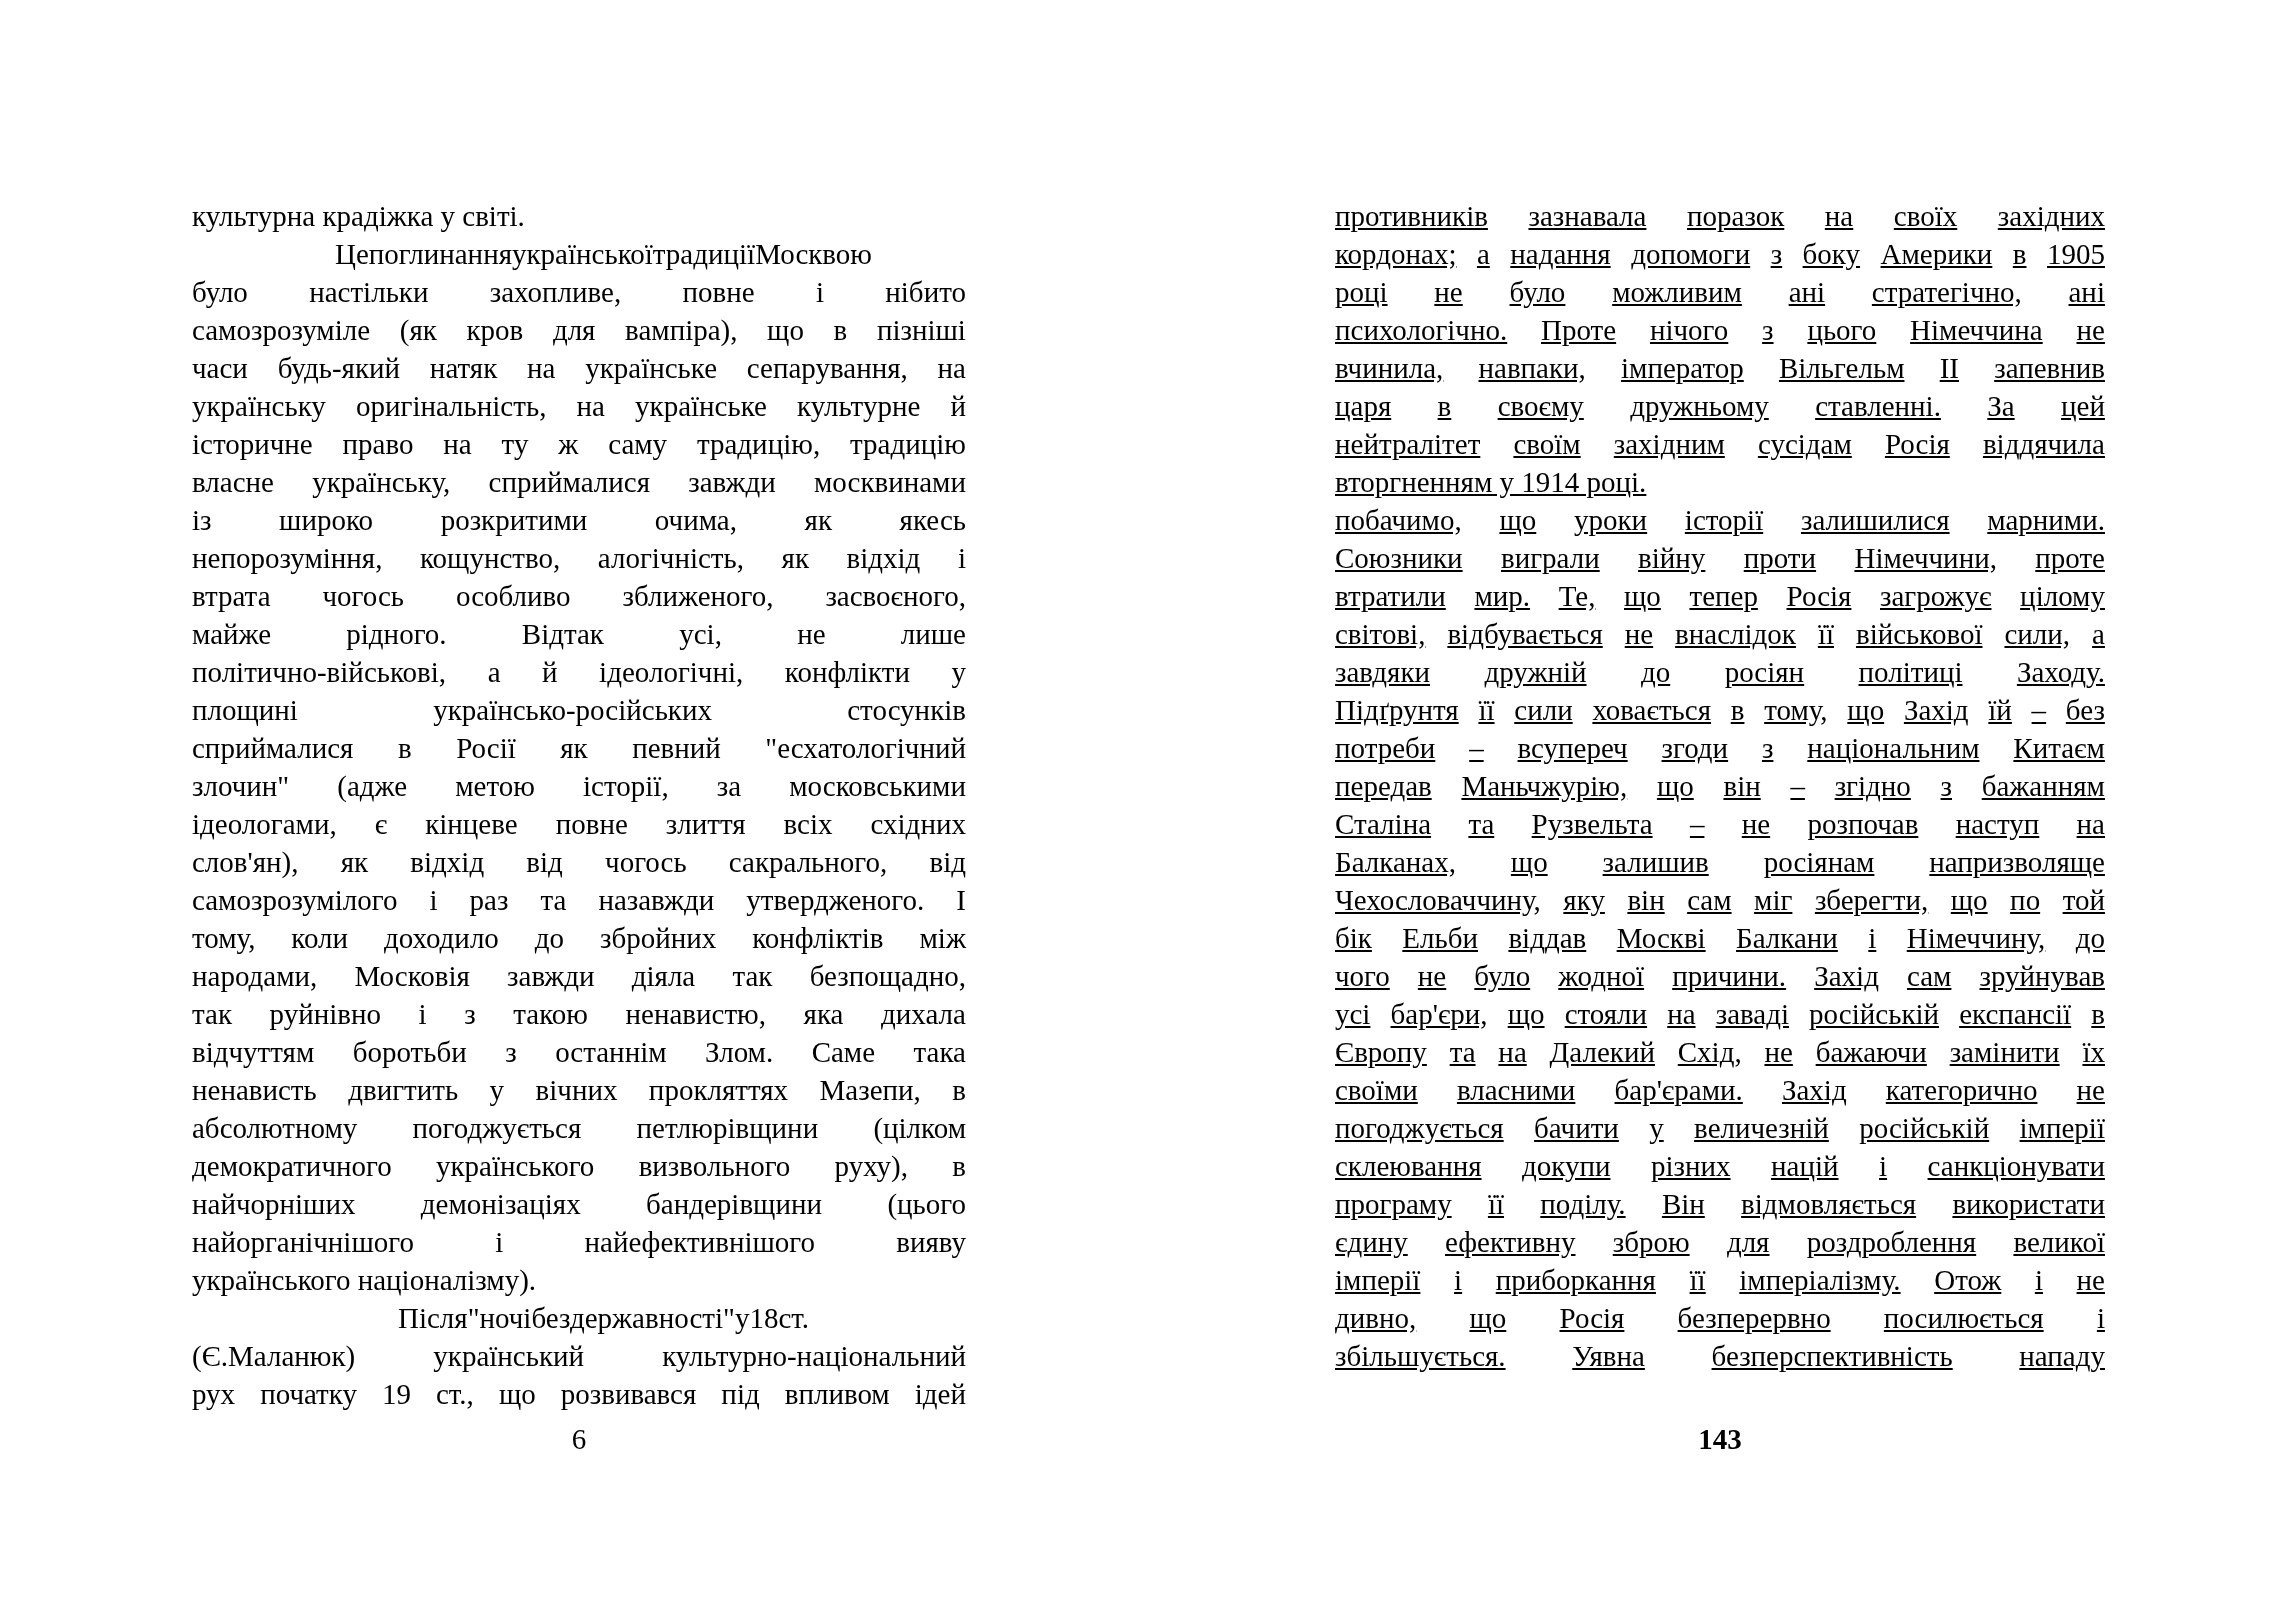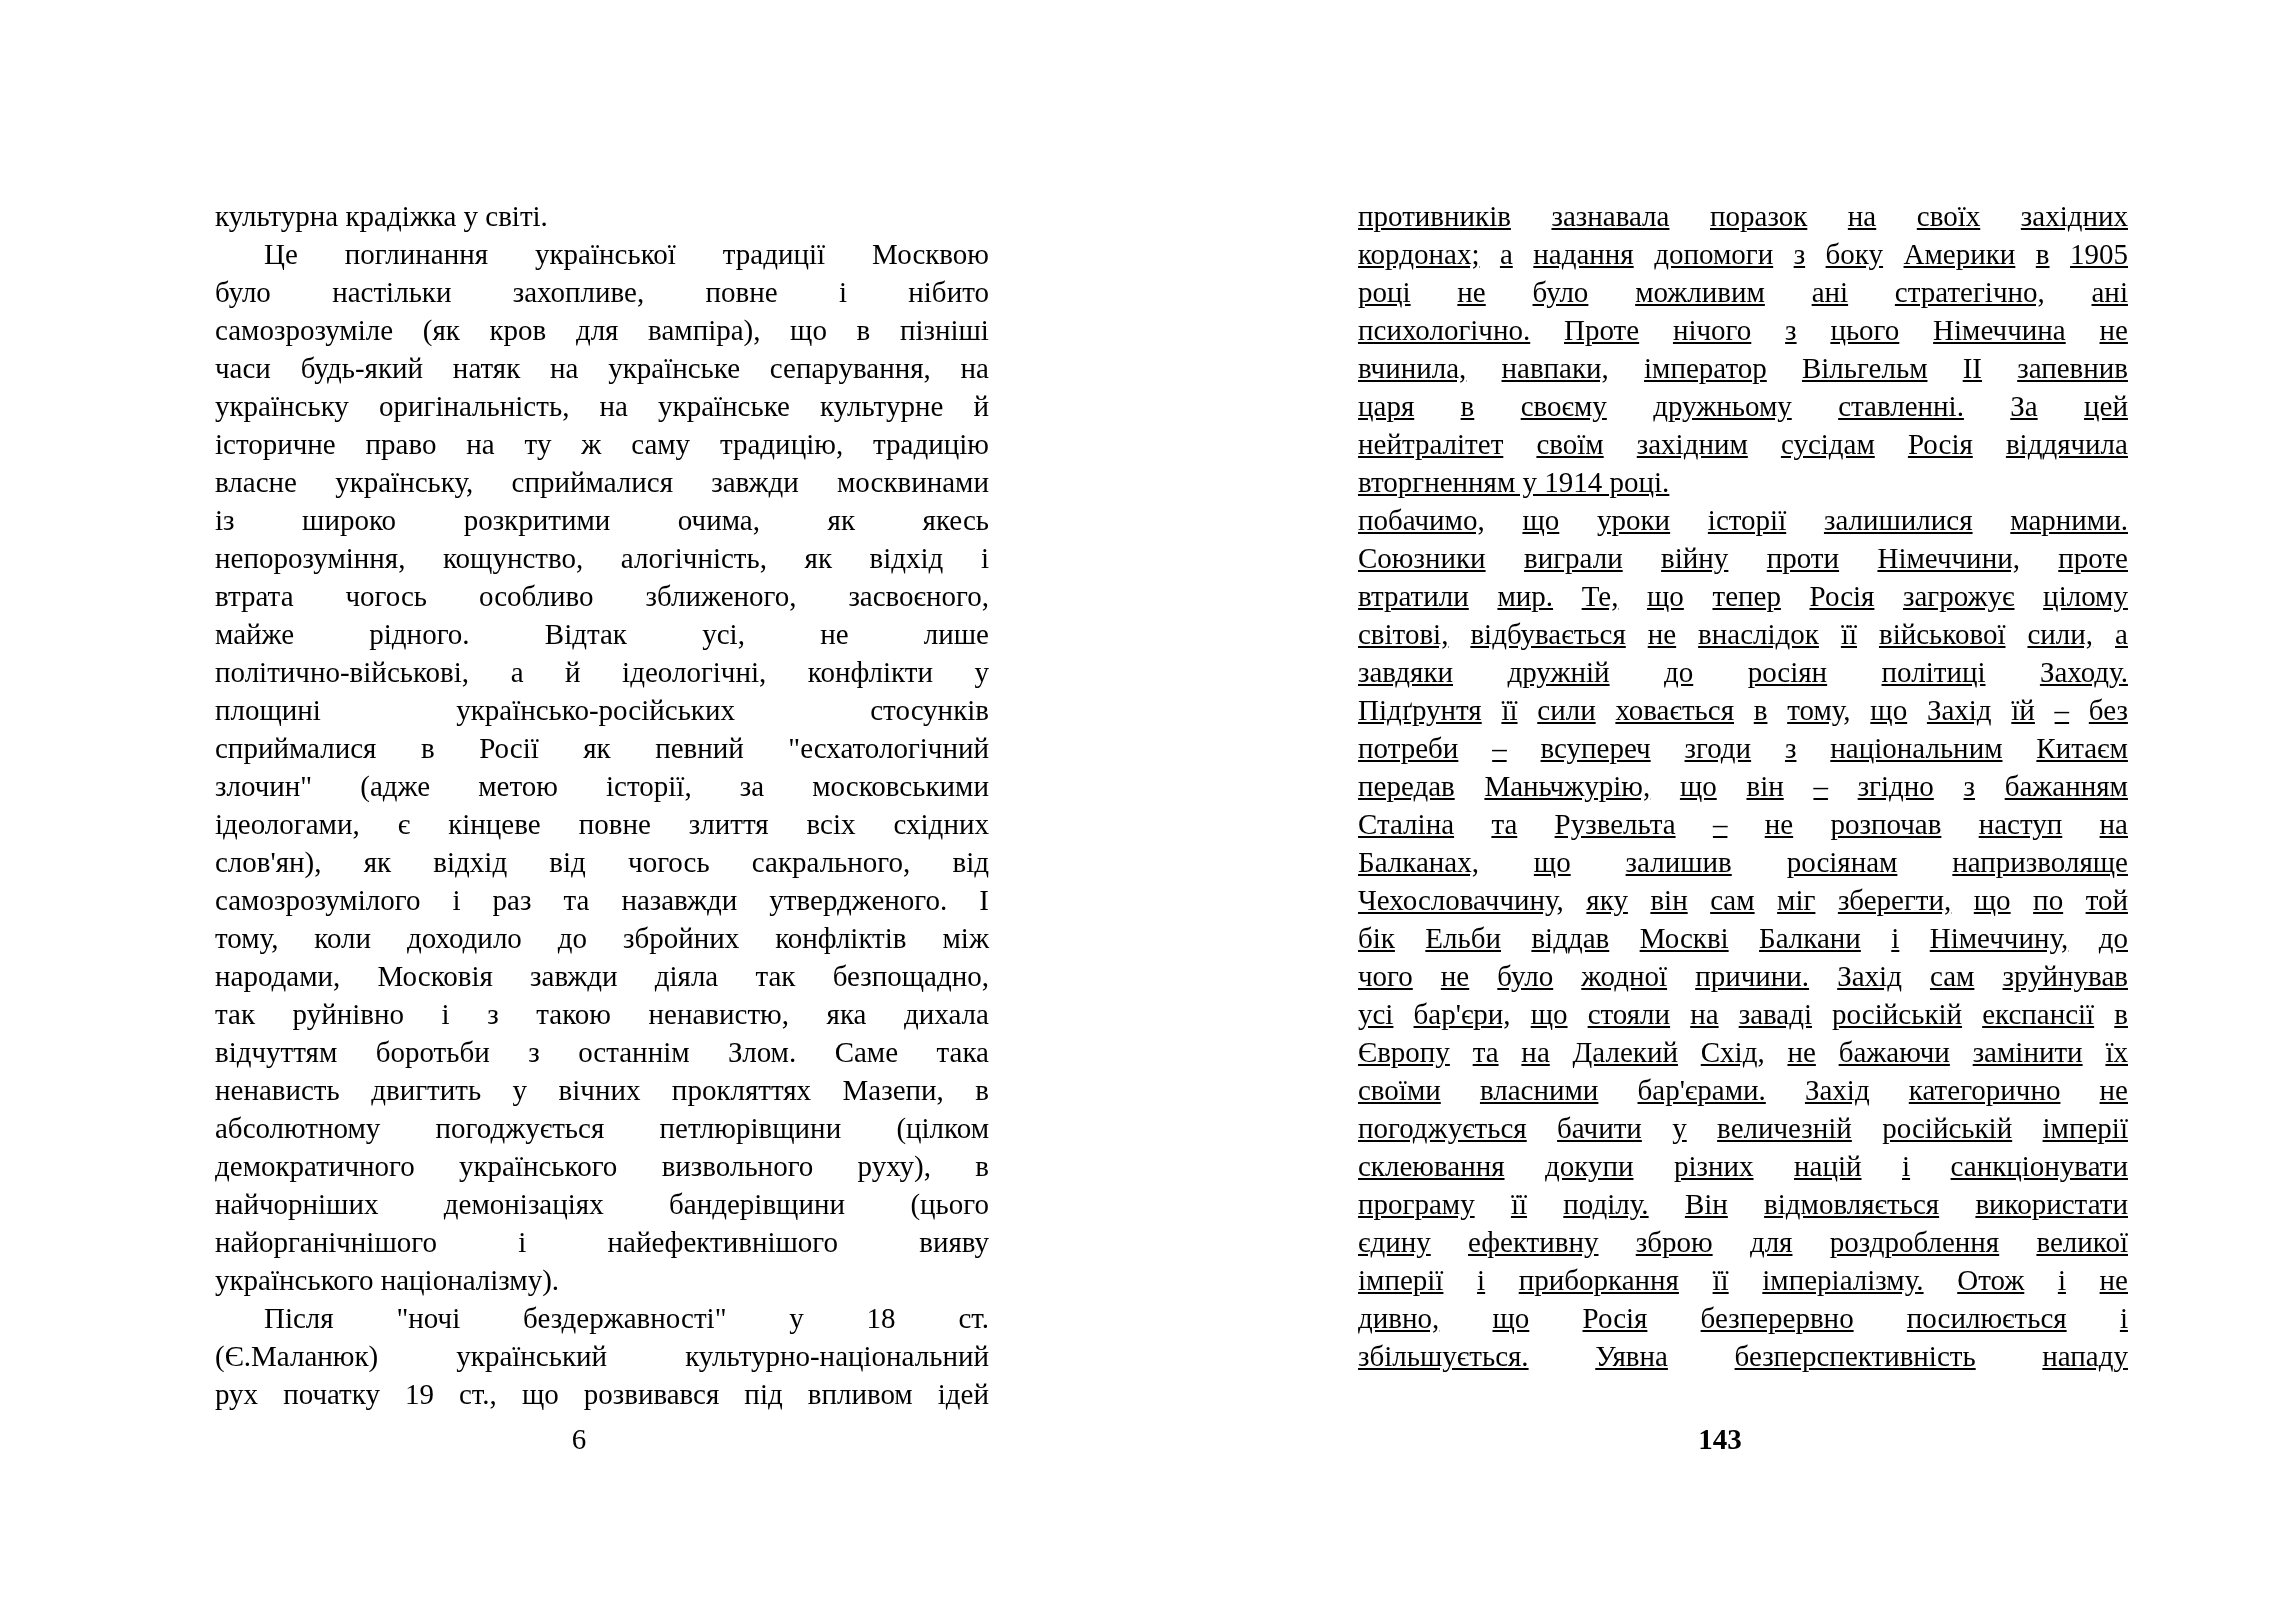--- a/index.html
+++ b/index.html
@@ -13,34 +13,33 @@
     height: 1621px;
     background: #ffffff;
     color: #000000;
     font-family: "Liberation Serif", "DejaVu Serif", serif;
     font-size: 29px;
     overflow: hidden;
   }
   .page-column {
     position: absolute;
     top: 200px;
-    margin-left: 23px;
   }
   #page-left-lines  { left: 192px;  width: 774px; }
   #page-right-lines { left: 1335px; width: 770px; text-decoration: underline; }
   .line {
     height: 38px;
     display: flex;
     justify-content: flex-start;
     align-items: baseline;
     white-space: pre;
     overflow: visible;
   }
   .line.just { justify-content: space-between; }
-  .line.indent { padding-left: 49px; }
+  .line.indent { padding-left: 49px; justify-content: center; }
   .page-footer {
     position: absolute;
     top: 1423px;
     text-align: center;
     font-size: 29px;
   }
   #footer-left  { left: 192px;  width: 774px; }
   #footer-right { left: 1335px; width: 770px; font-weight: bold; }
 </style>
 </head>

